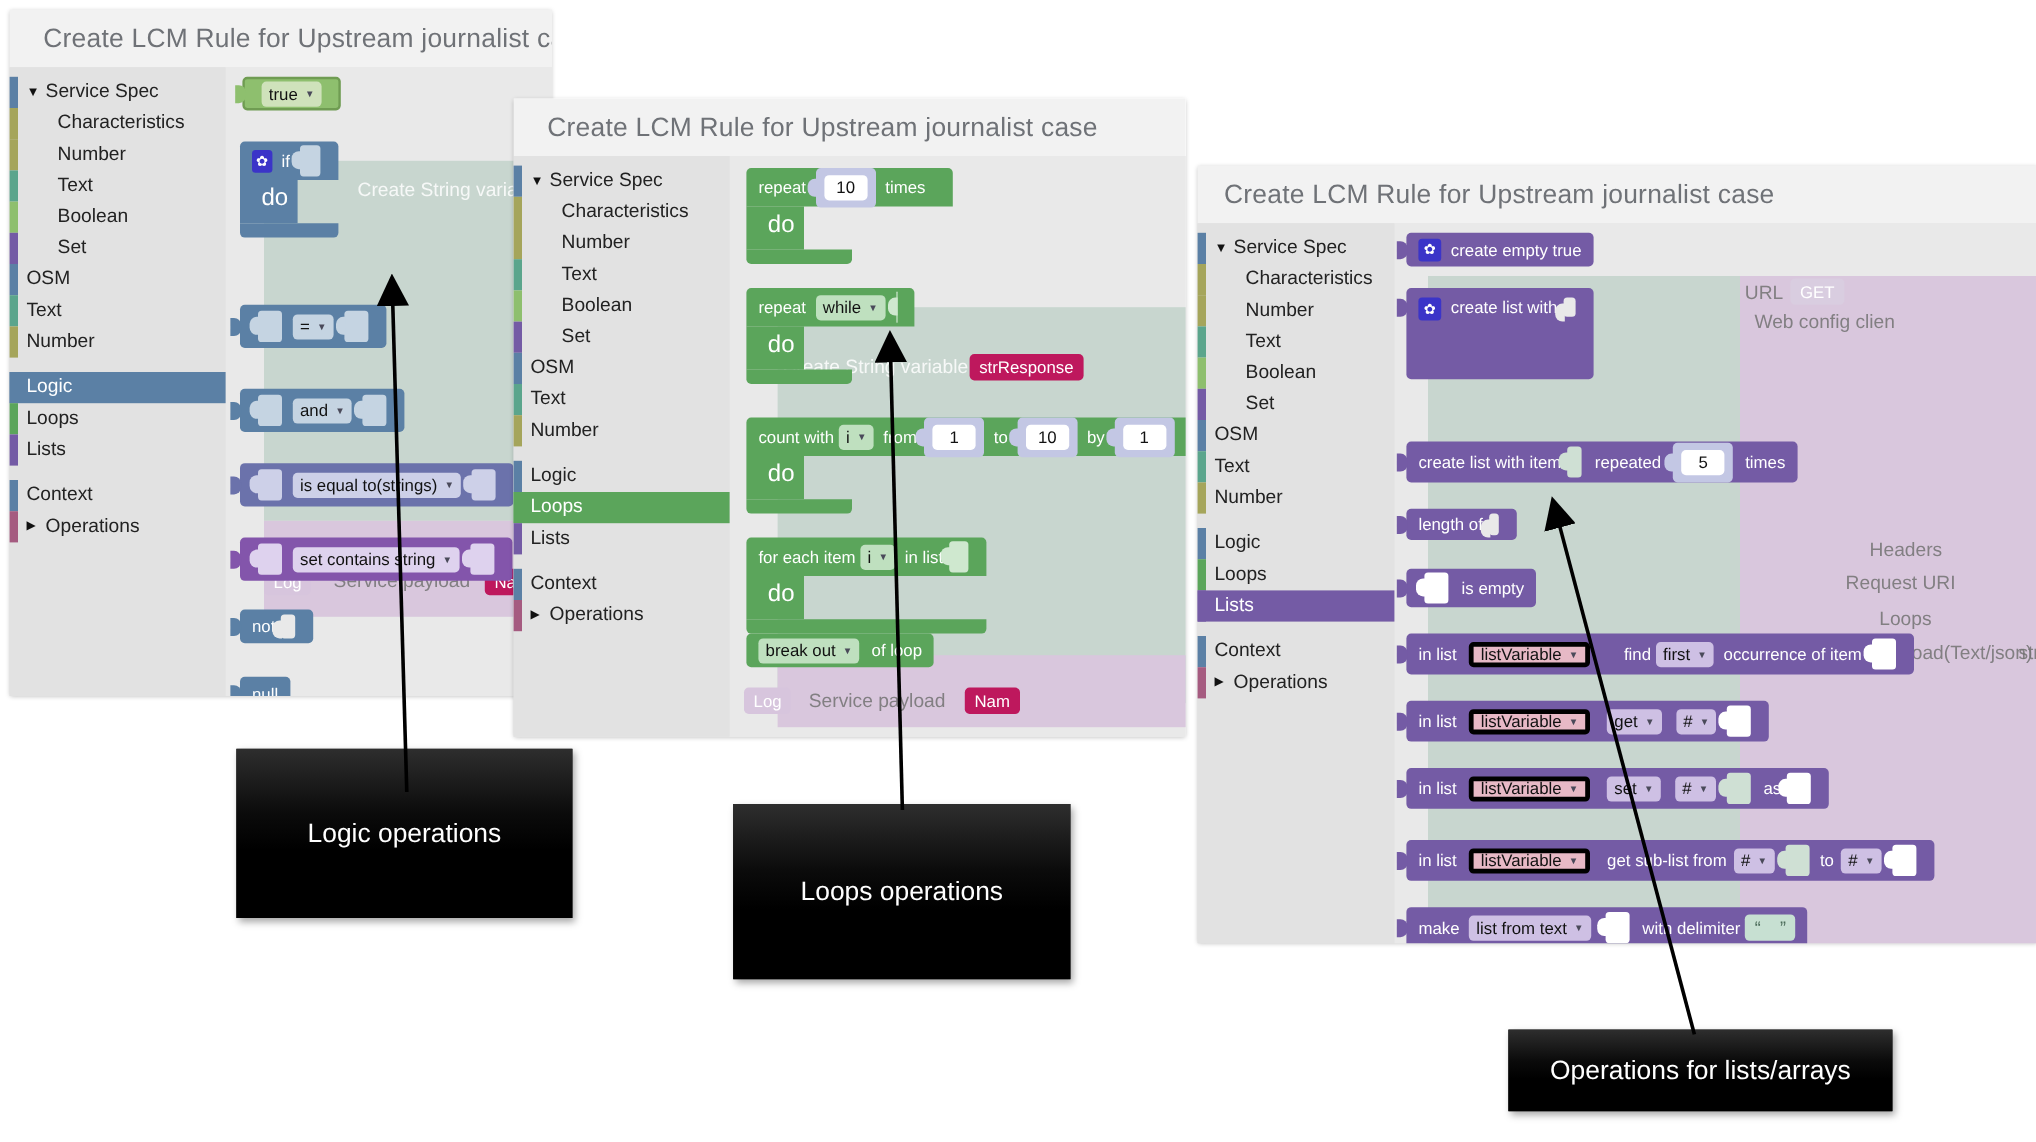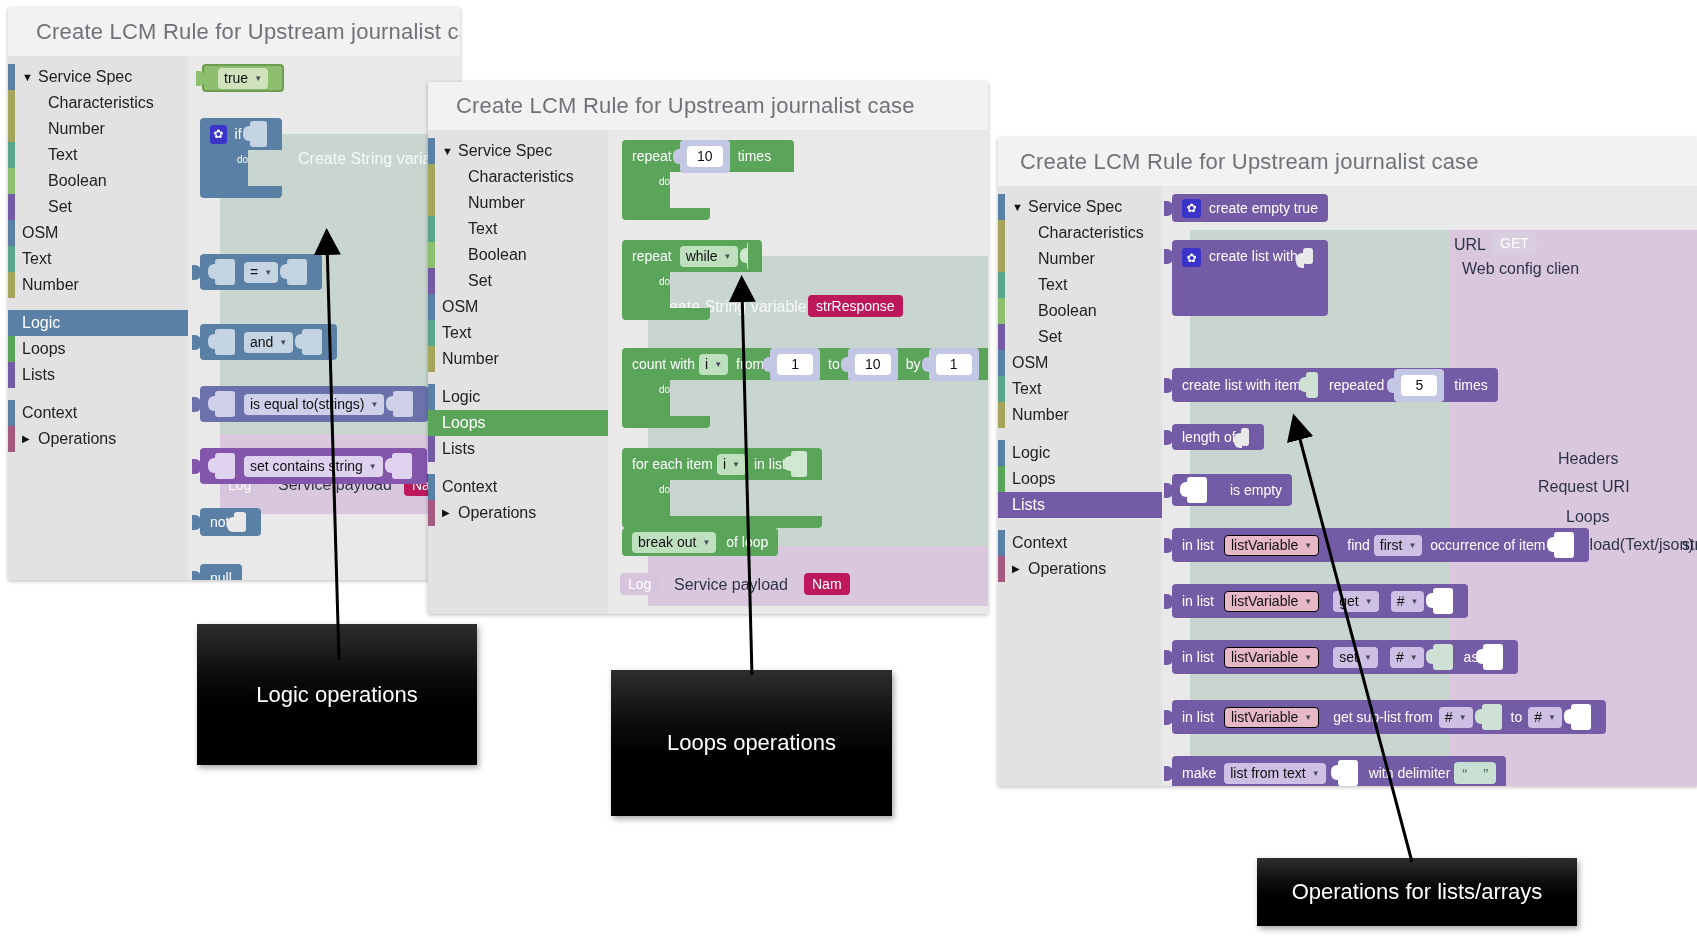--- a/index.html
+++ b/index.html
@@ -51,21 +51,21 @@
   .socket.loop{background:#cfe8cf;}
   .socket.list{background:#d7cde8;}
   .socket:before{content:"";position:absolute;left:-7px;top:5px;width:8px;height:15px;
           border-radius:6px 0 0 6px;background:inherit;}
   
   .dd{display:inline-flex;align-items:center;border-radius:4px;padding:2px 6px;
       font-size:14px;color:#111;margin:0 4px;height:21px;box-sizing:border-box;}
   .dd.logic{background:#c5d4e2;}
   .dd.loop{background:#bfe0bf;}
   .dd.list{background:#cec0e4;}
-  .dd.lvar{background:#e7b9c6;border:1px solid #000000;color:#111;}
+  .dd.lvar{background:#e7b9c6;border:4px solid #000000;color:#111;}
   .dd .arrow{margin-left:6px;font-size:8px;color:#4a4a5a;}
   
   .num{display:inline-flex;align-items:center;justify-content:center;
        background:#fff;border-radius:4px;min-width:26px;height:21px;
        color:#111;font-size:14px;padding:0 5px;margin:0 3px;}
   .numwrap{display:inline-flex;align-items:center;border-radius:4px;
        padding:6px 4px;margin:0 2px;position:relative;}
   .numwrap.loop{background:#c3c7e4;}
   .numwrap.list{background:#c3c7e4;}
   .numwrap:before{content:"";position:absolute;left:-7px;top:50%;margin-top:-7px;
@@ -75,31 +75,31 @@
         margin-right:8px;}
   .txtq{display:inline-flex;align-items:center;background:#c7e0d2;border-radius:4px;
         height:22px;padding:0 8px;color:#4a6a58;font-size:15px;margin-left:4px;}
 
   
   .cblk{position:absolute;color:#fff;font-size:14px;}
   .cblk .top{display:flex;align-items:center;height:32px;border-radius:4px 4px 0 0;
         padding:0 10px;box-sizing:border-box;white-space:nowrap;}
   .cblk .midrow{display:flex;}
   .cblk .leftcol{width:48px;display:flex;align-items:flex-start;
-        justify-content:flex-end;padding:4px 0 0 10px;box-sizing:border-box;
-        height:36px;font-size:10px;}
+        justify-content:center;padding:4px 0 0 10px;box-sizing:border-box;
+        height:36px;font-size:20px;}
   .cblk .inner{flex:1;height:36px;background:transparent;}
   .cblk .bottom{height:12px;border-radius:0 0 4px 4px;}
   .cblk.logicc .top,.cblk.logicc .midrow .leftcol,.cblk.logicc .bottom{background:#5b80a5;}
   .cblk.loopc  .top,.cblk.loopc  .midrow .leftcol,.cblk.loopc  .bottom{background:#5ba55b;}
   .ghostband{position:absolute;background:#c8d6cf;}
   .ghostband.pink{background:#d9c7dd;}
   .ghosttext{position:absolute;color:#ffffff;font-size:16px;white-space:nowrap;
         opacity:.85;}
-  .ghosttext.dim{color:#0f172a;}
+  .ghosttext.dim{color:#737373;}
   .ghostpill{position:absolute;background:#be185d;border-radius:4px;height:22px;
         color:#fff;font-size:14px;display:flex;align-items:center;padding:0 8px;}
 
   
   .callout{position:absolute;background:#000;color:#fff;display:flex;
         align-items:center;justify-content:center;font-size:22px;
         box-shadow:2px 3px 6px rgba(0,0,0,.35);
         background-image:linear-gradient(180deg,#2e2e2e 0%,#0b0b0b 38%,#000 60%);}
 
   
@@ -543,21 +543,21 @@
 
       <div class="blk list" style="left:10px;top:238px;height:26px;">
         <span class="plug list"></span>
         <span>length of</span>
         <span class="socket list" style="width:8px;height:18px;background:#e9e9e9;"></span>
       </div>
 
       <div class="blk list" style="left:10px;top:288px;height:32px;">
         <span class="plug list"></span>
         <span class="socket list" style="background:#ffffff;"></span>
-        <span style="margin-left:18px;">is empty</span>
+        <span style="margin-left:6px;">is empty</span>
       </div>
 
       <div class="blk list" style="left:10px;top:342px;height:34px;">
         <span class="plug list"></span>
         <span>in list</span>
         <span class="dd lvar" style="margin-left:10px;">
             <span>listVariable</span>
             <span class="arrow">▼</span>
           </span>
         <span style="margin-left:24px;text-align:center;">find</span>

